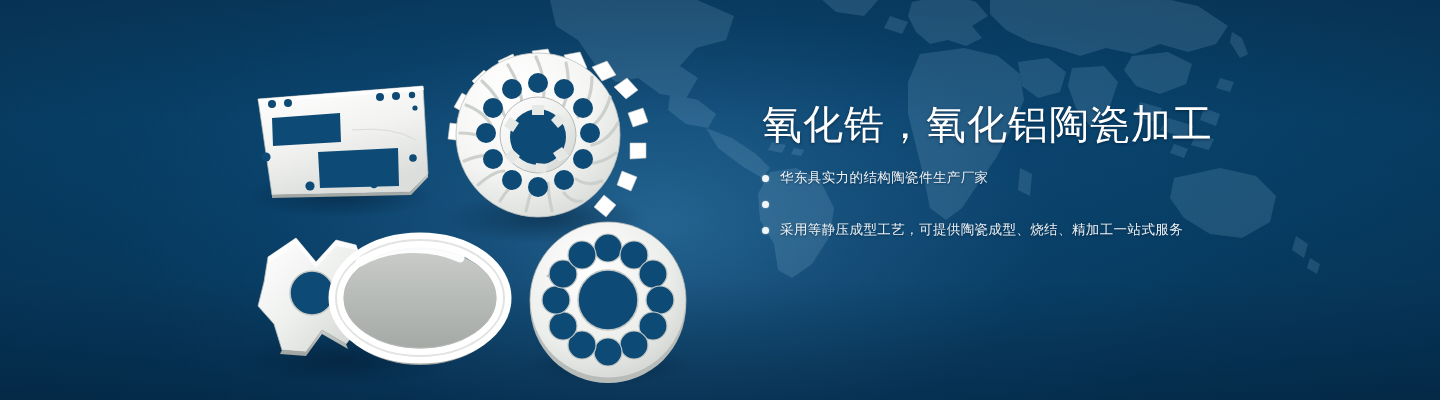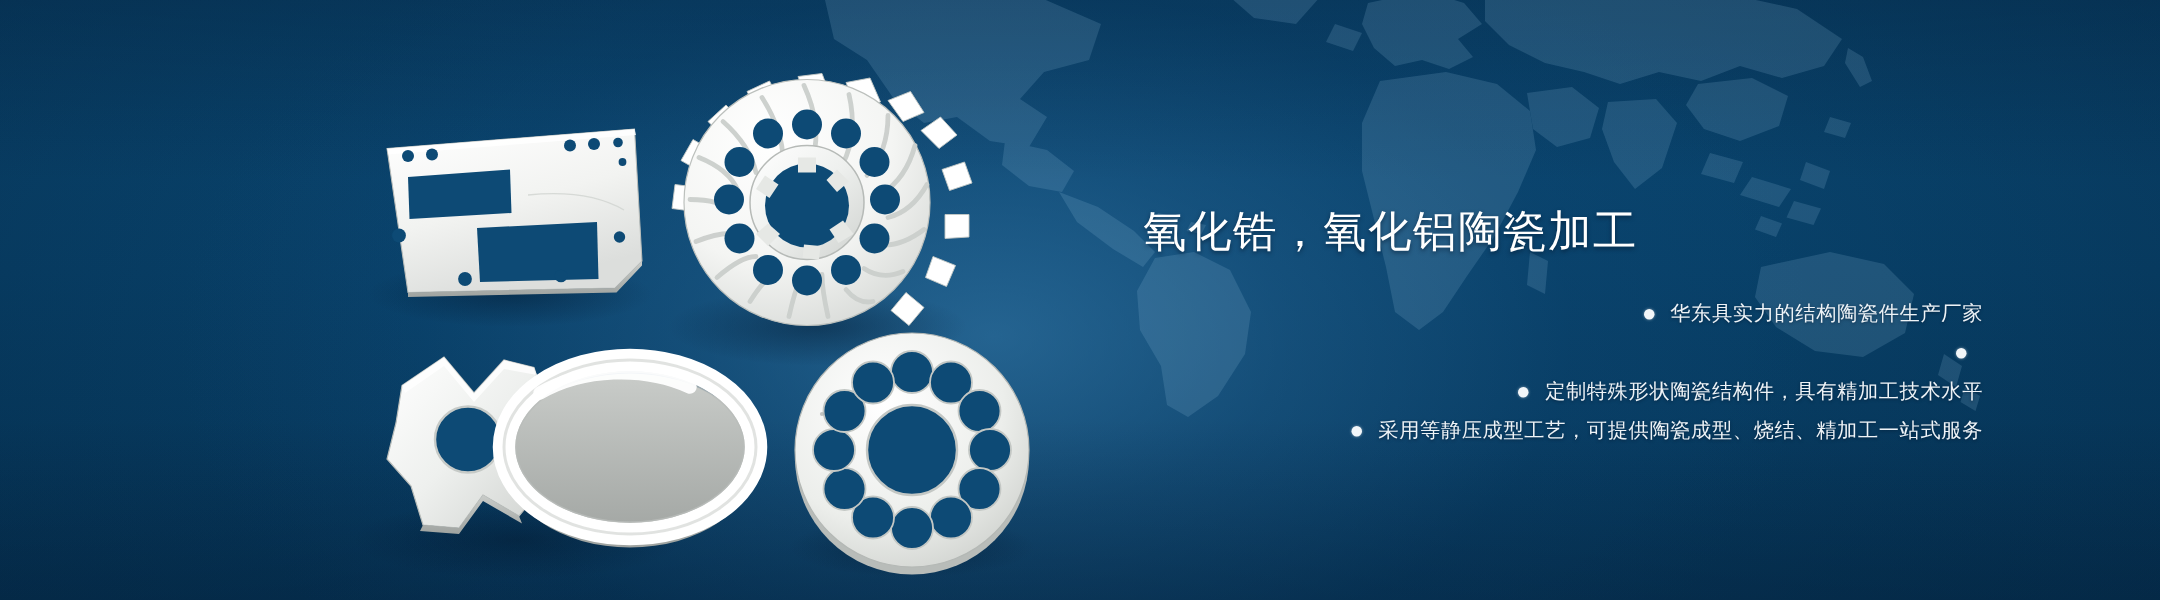--- a/index.html
+++ b/index.html
@@ -63,38 +63,36 @@
   .products svg{ width:100%; height:100%; display:block; }
 
   
   .copy{
     position:absolute;
     left:762px; top:104px;
     width:560px;
   }
   .headline{
     color:#ffffff;
-    font-size:29px;
+    font-size:40px;
     line-height:40px;
     letter-spacing:1px;
     font-weight:400;
     text-shadow:0 1px 3px rgba(0,18,38,0.55);
     white-space:nowrap;
-    margin-top:31px;
   }
   .bullets{
     margin-top:21px;
     list-style:none;
   }
   .bullet{
     display:flex;
     align-items:center;
     height:26px;
     white-space:nowrap;
-    justify-content:flex-end;
   }
   .dot{
     width:7px; height:7px;
     border-radius:50%;
     background:#f2f6f9;
     flex:0 0 auto;
     margin-right:11px;
     box-shadow:0 0 2px rgba(255,255,255,0.5);
   }
   .bullet-text{
@@ -352,22 +350,18 @@
     <ul class="bullets">
       <li class="bullet">
         <span class="dot"></span>
         <span class="bullet-text">华东具实力的结构陶瓷件生产厂家</span>
       </li>
       <li class="bullet">
         <span class="dot"></span>
       </li>
       <li class="bullet">
         <span class="dot"></span>
-        <span class="bullet-text">定制特殊形状陶瓷结构件，具有精加工技术水平</span>
-      </li>
-      <li class="bullet">
-        <span class="dot"></span>
         <span class="bullet-text">采用等静压成型工艺，可提供陶瓷成型、烧结、精加工一站式服务</span>
       </li>
     </ul>
   </div>
 
 </div>
 
 </body></html>

